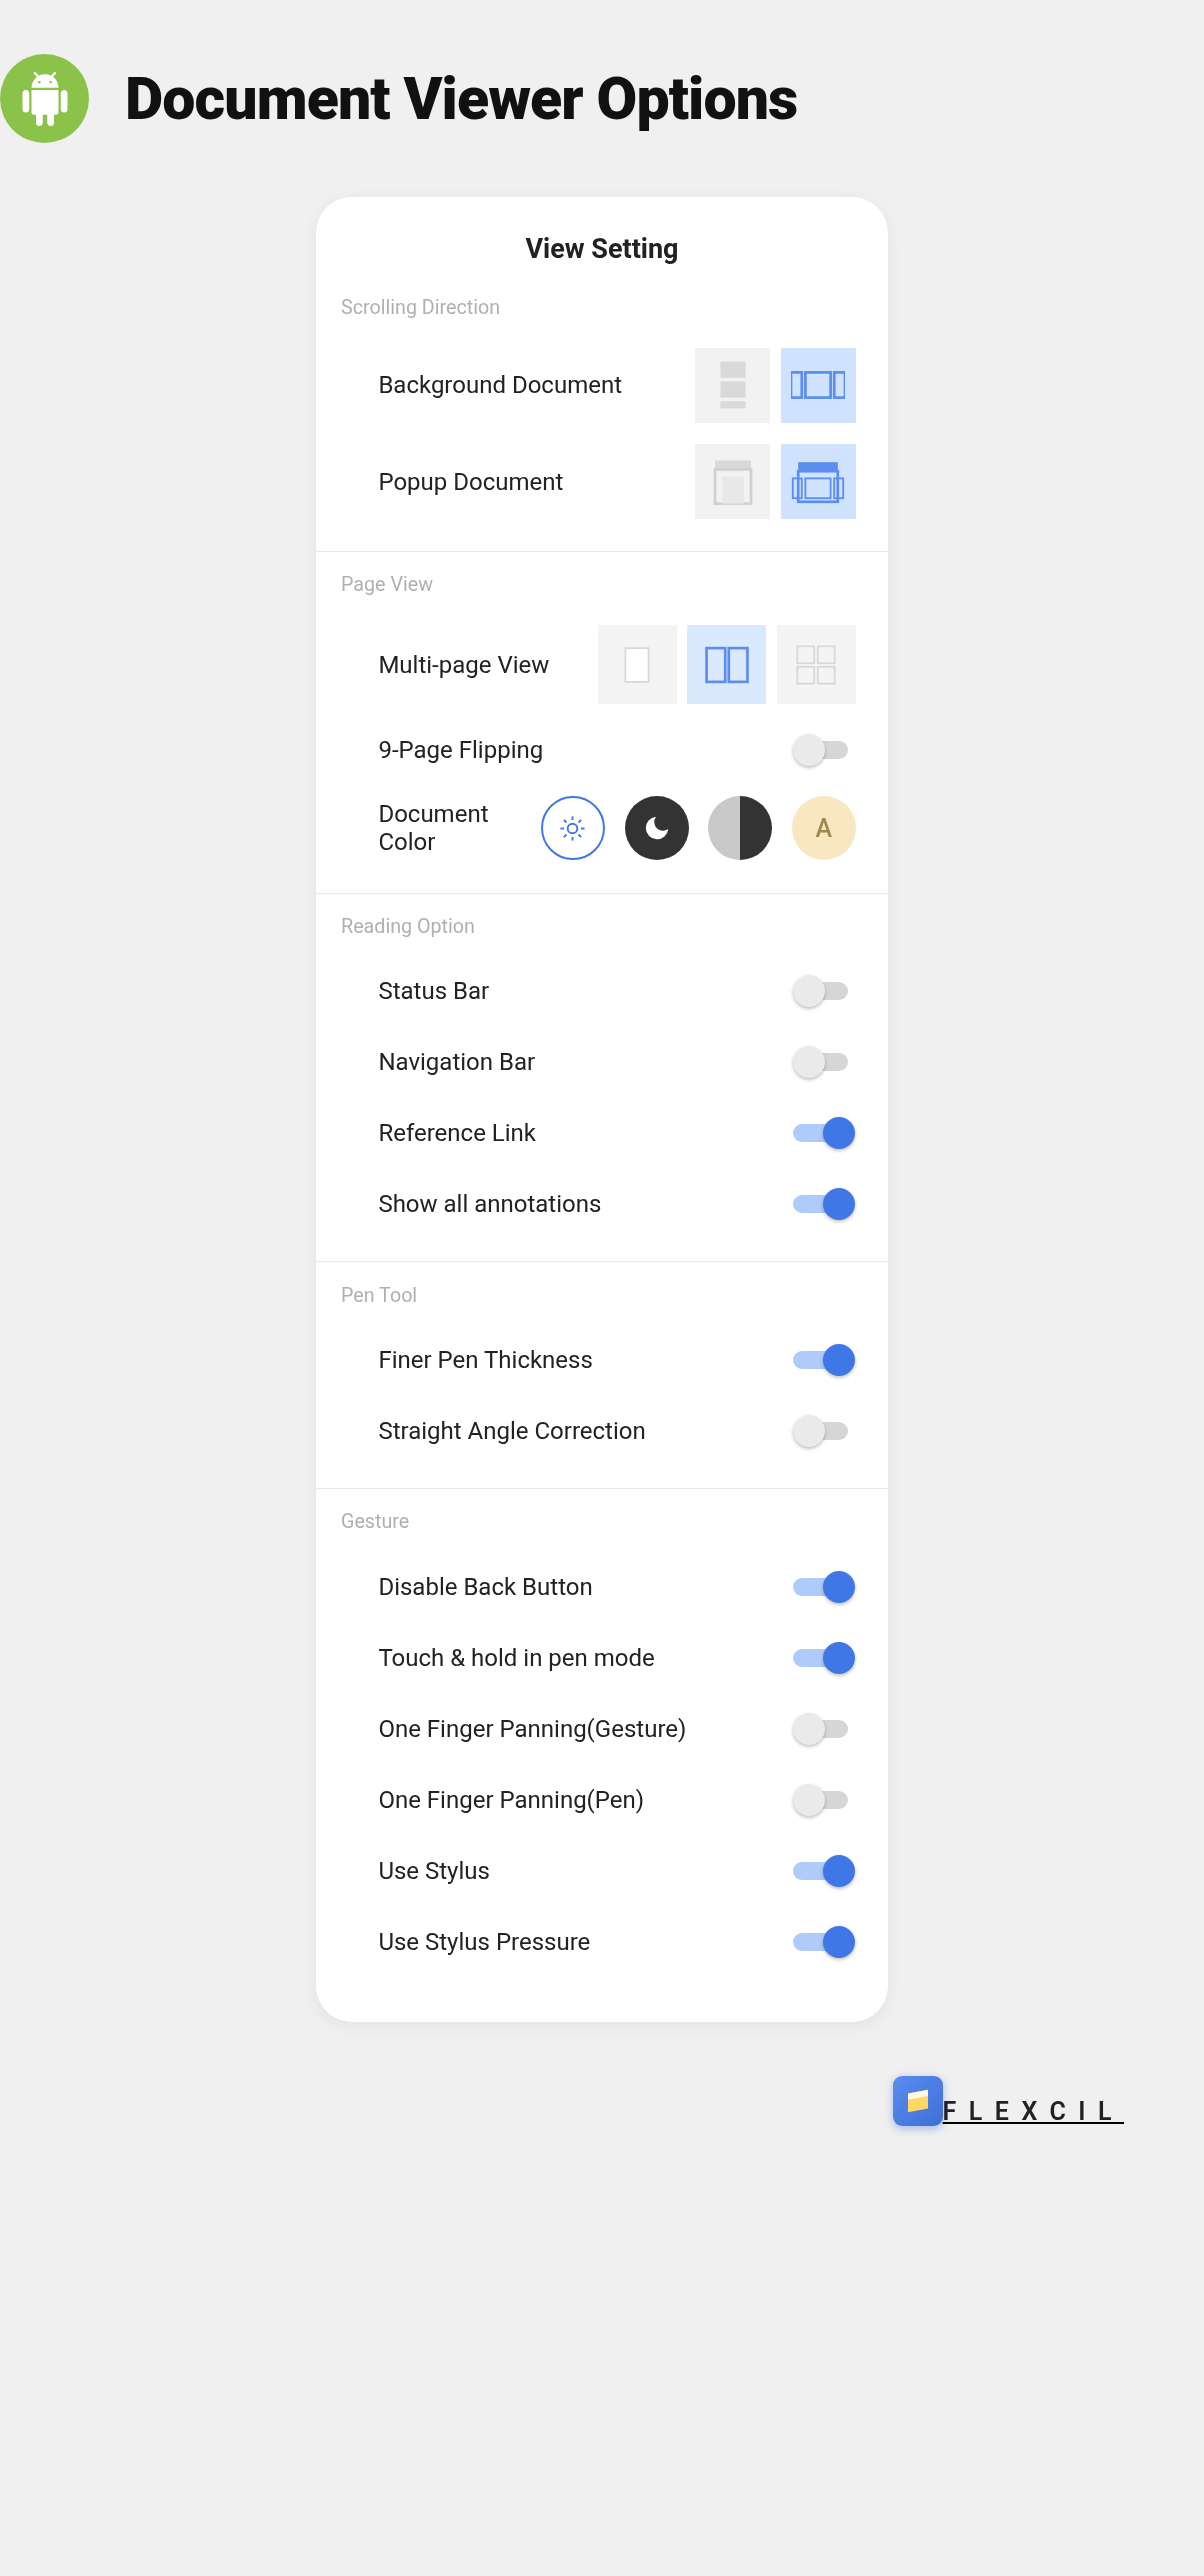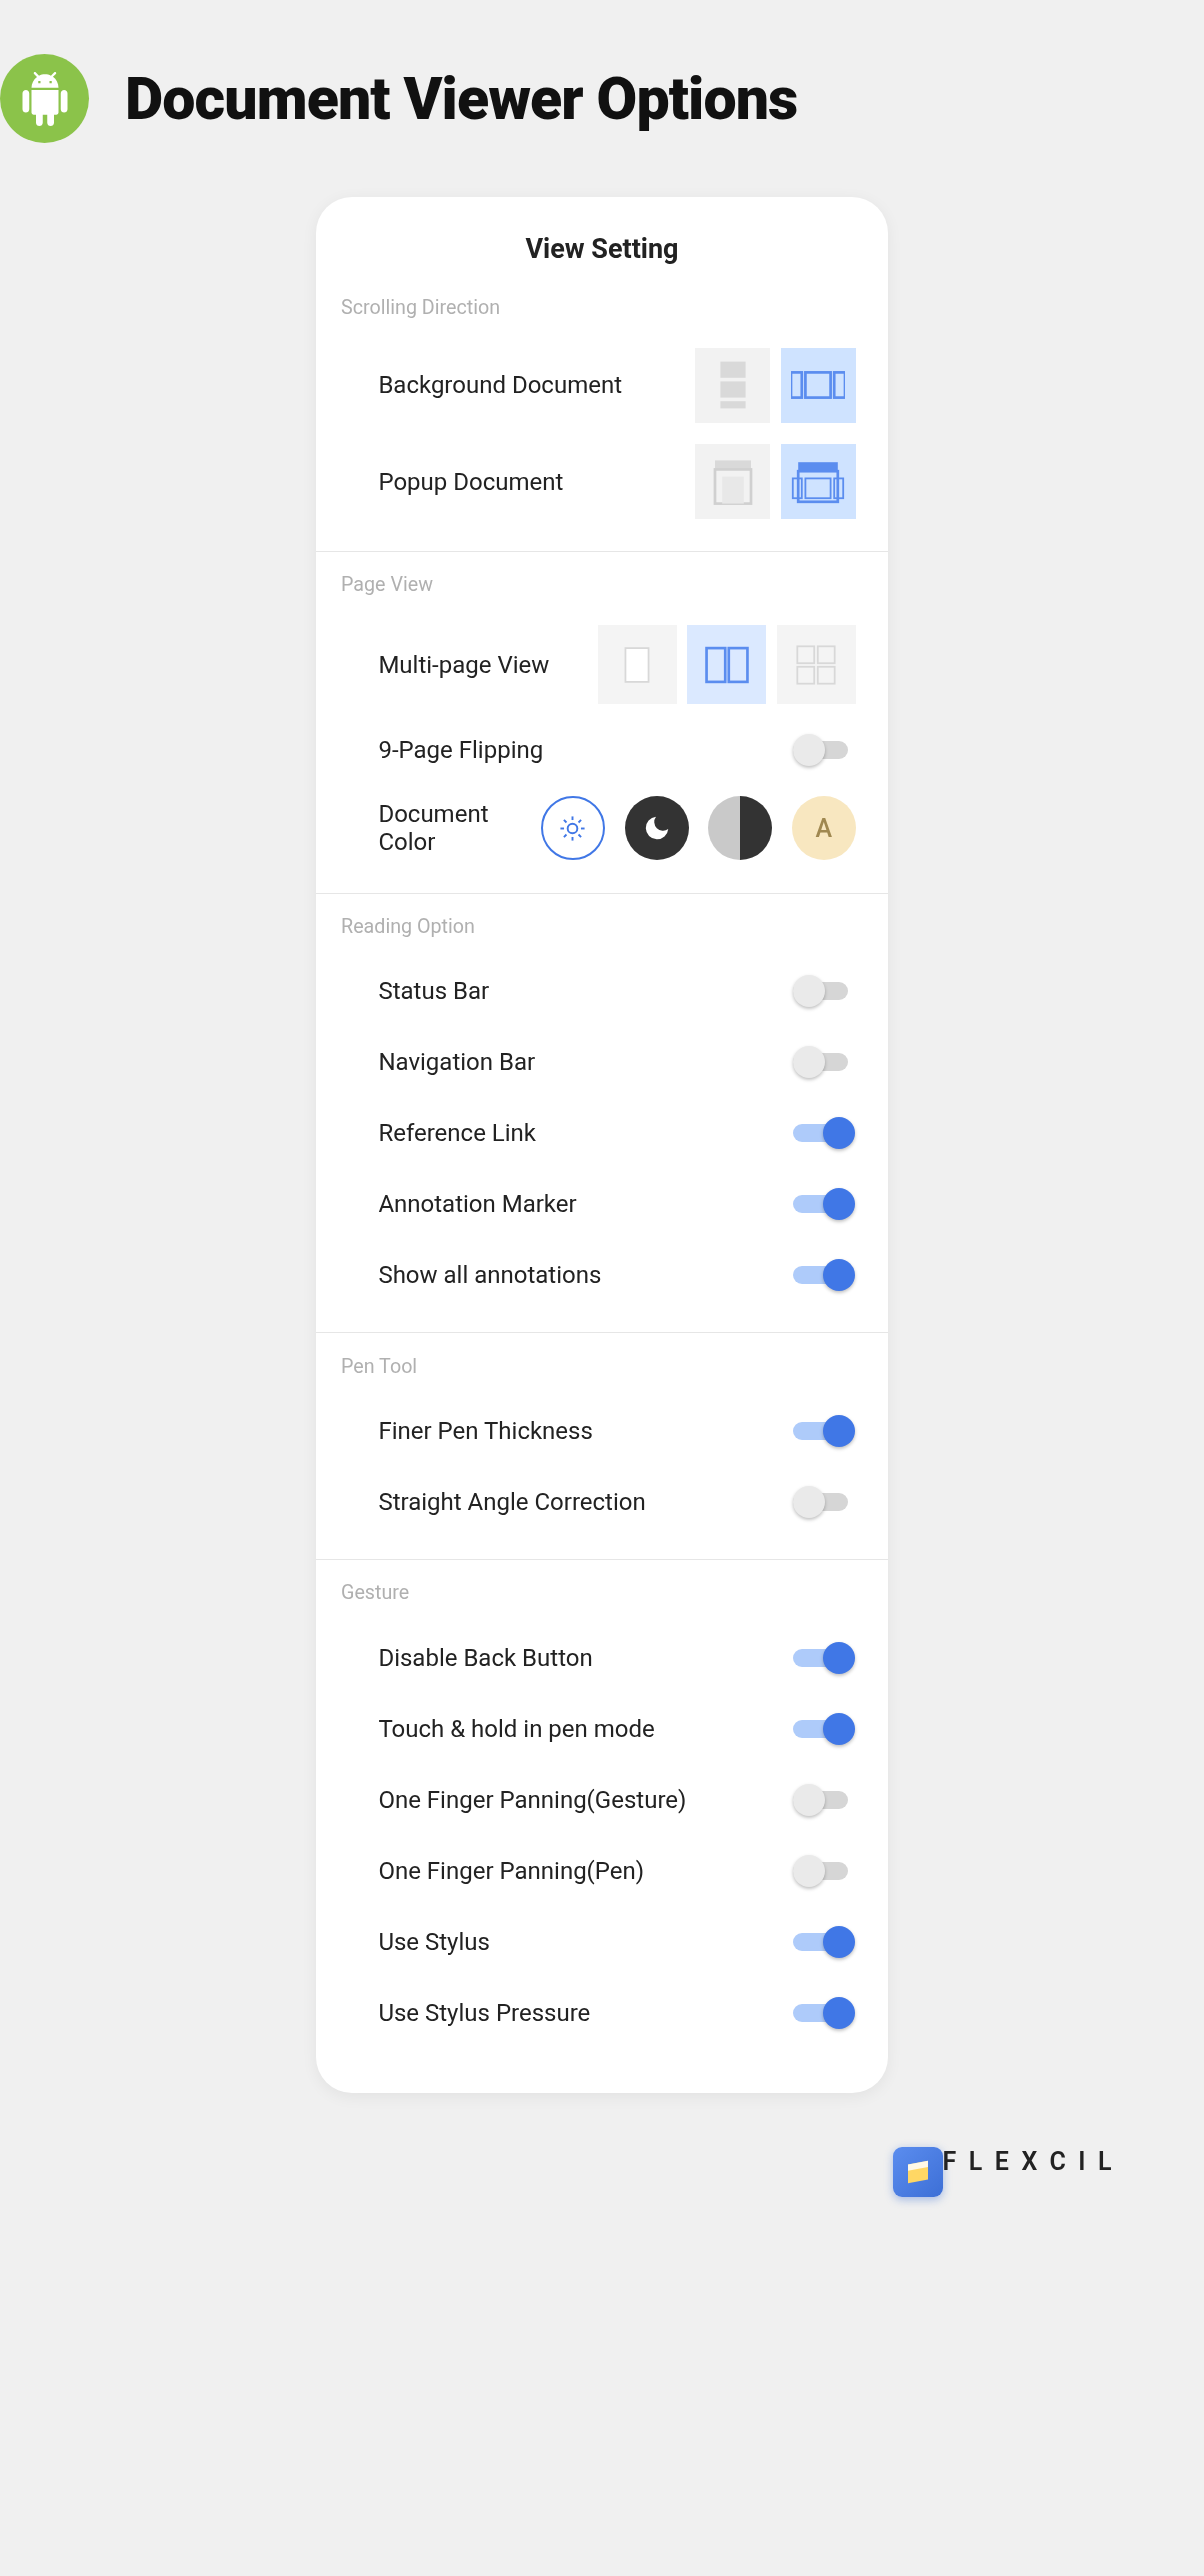--- a/index.html
+++ b/index.html
@@ -120,23 +120,24 @@
     width: 64px; height: 64px; border-radius: 50%;
     display: flex; align-items: center; justify-content: center;
     font-size: 25px; font-weight: 500;
   }
   .color-light { background:#fff; border:2.7px solid #4077e6; color:#4077e6; }
   .color-dark  { background:#333; color:#fff; }
   .color-half  { background: linear-gradient(90deg,#c9c9c9 50%,#333 50%); }
   .color-sepia { background:#f8e7c0; color:#a08850; }
 
   .footer {
-    display:flex; align-items:flex-start; justify-content:flex-end;
+    display:flex; align-items:flex-end; justify-content:flex-end;
     gap:0;
     padding: 54px 80px 0 0;
+    text-decoration: underline;
   }
   .footer-icon {
     width:50px; height:50px; border-radius:9px;
     background: linear-gradient(135deg,#5b8def 0%,#3d6fd6 100%);
     display:flex; align-items:center; justify-content:center;
     box-shadow: 0 2.7px 9px rgba(60,110,210,0.4);
   }
   .footer-icon svg { width:30px; height:30px; }
   .footer-text {
     font-size: 25px;
@@ -292,27 +293,20 @@
         </div>
     </div>
     <div class="row">
       <span class="row-label">Reference Link</span>
       <div class="toggle on">
           <div class="track"></div>
           <div class="knob"></div>
         </div>
     </div>
     <div class="row">
-      <span class="row-label">Annotation Marker</span>
-      <div class="toggle on">
-          <div class="track"></div>
-          <div class="knob"></div>
-        </div>
-    </div>
-    <div class="row">
       <span class="row-label">Show all annotations</span>
       <div class="toggle on">
           <div class="track"></div>
           <div class="knob"></div>
         </div>
     </div>
   </div>
 
   <div class="divider"></div>
 

